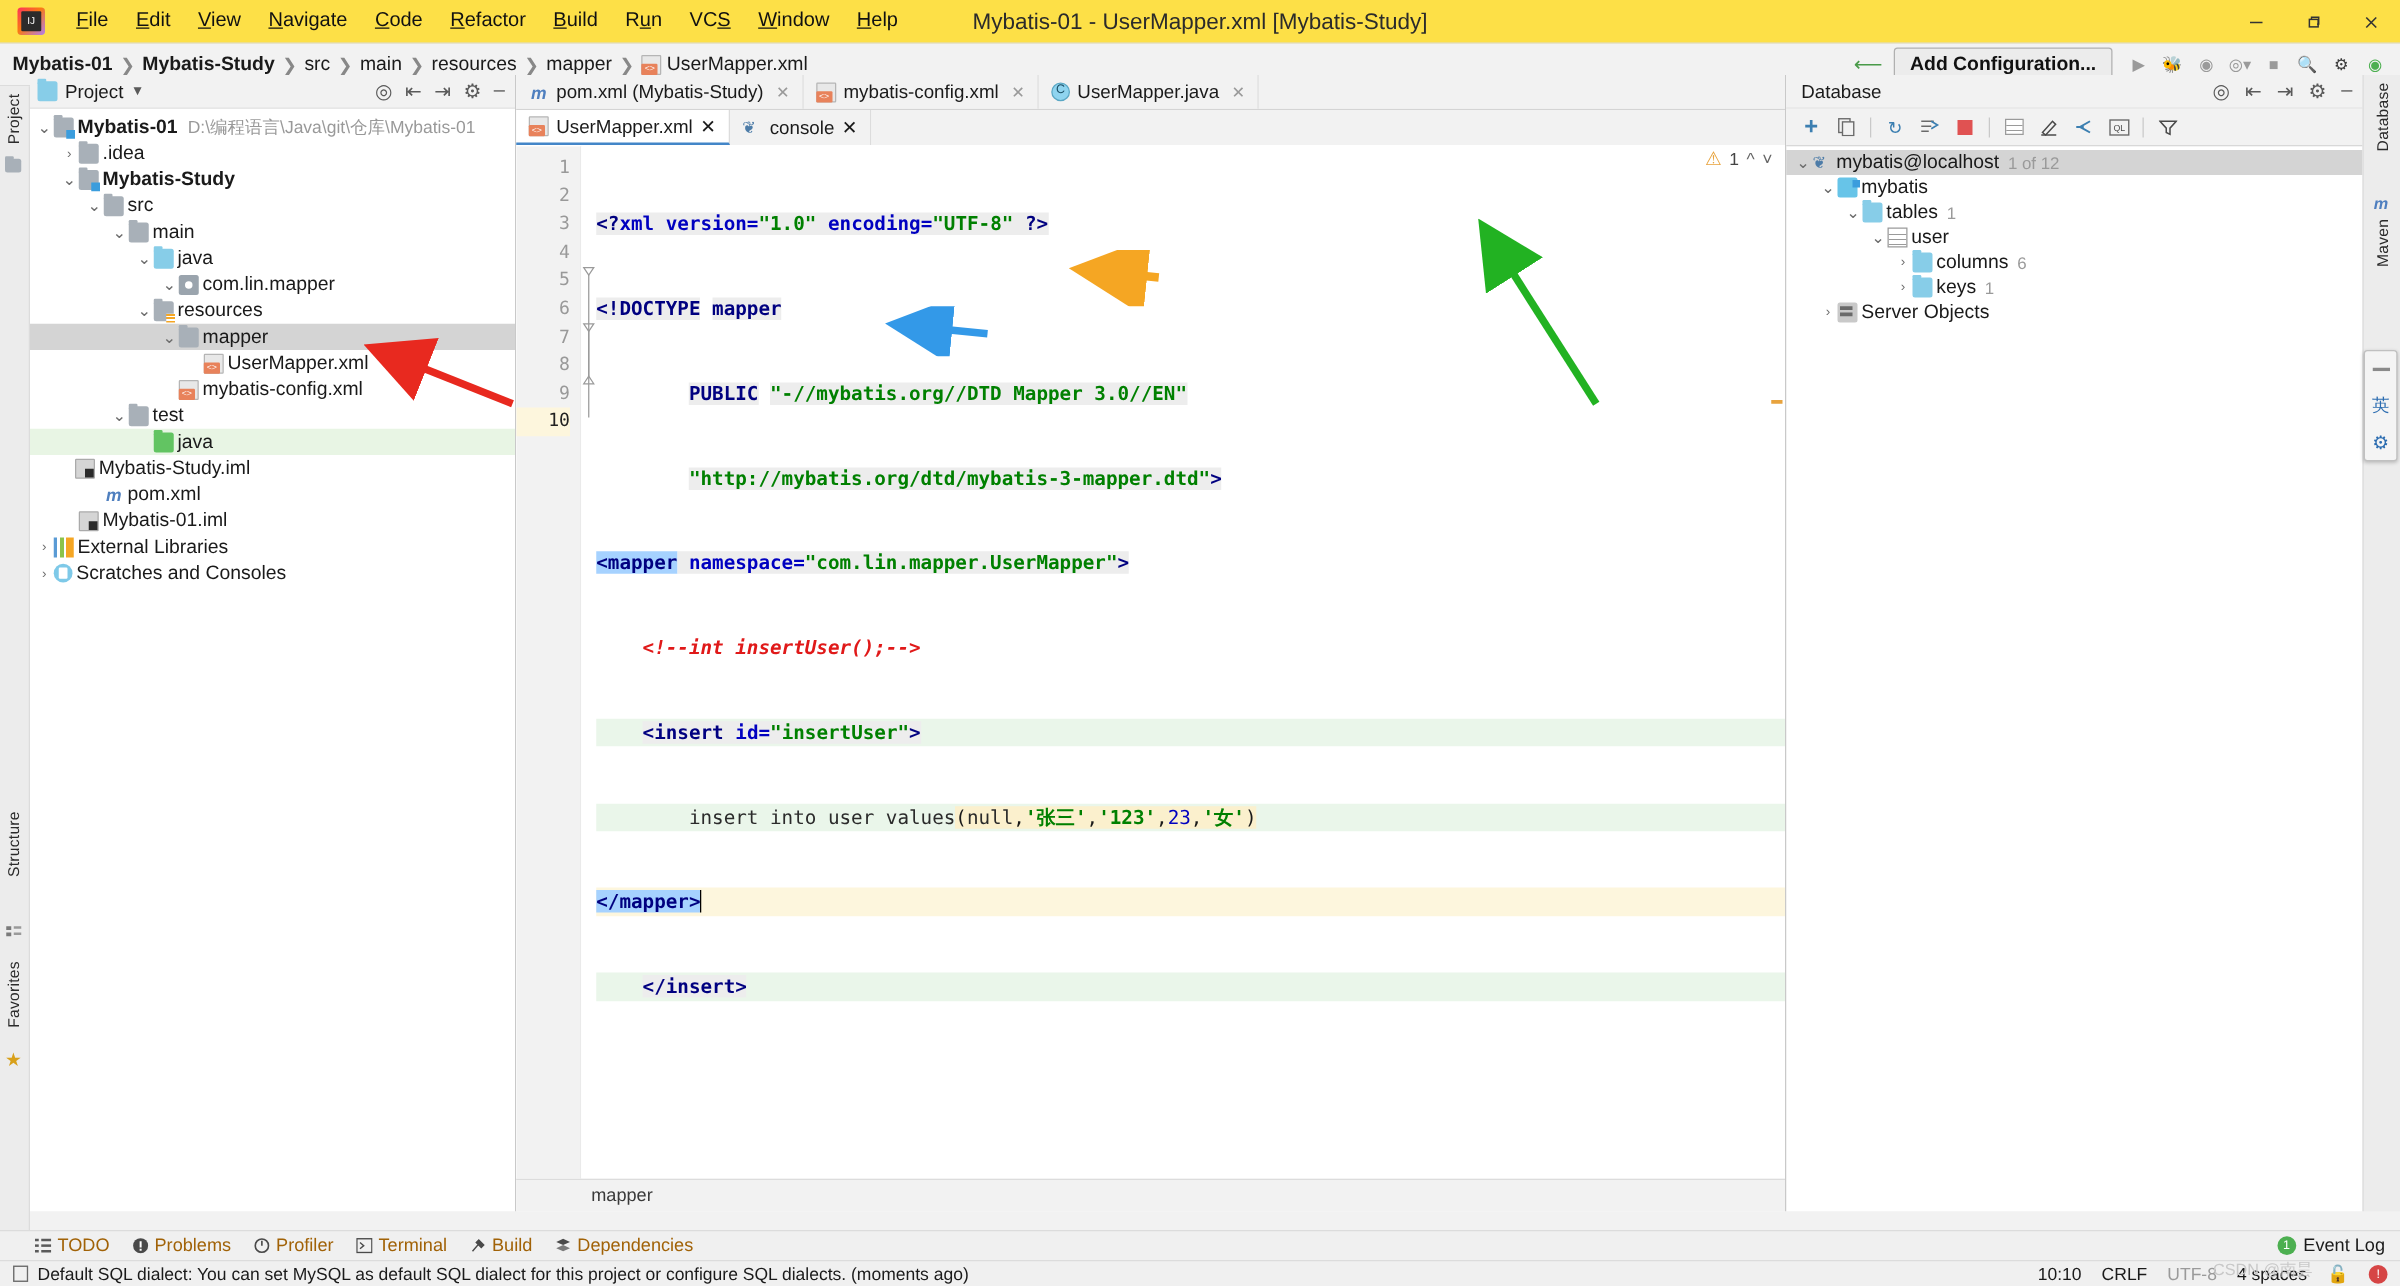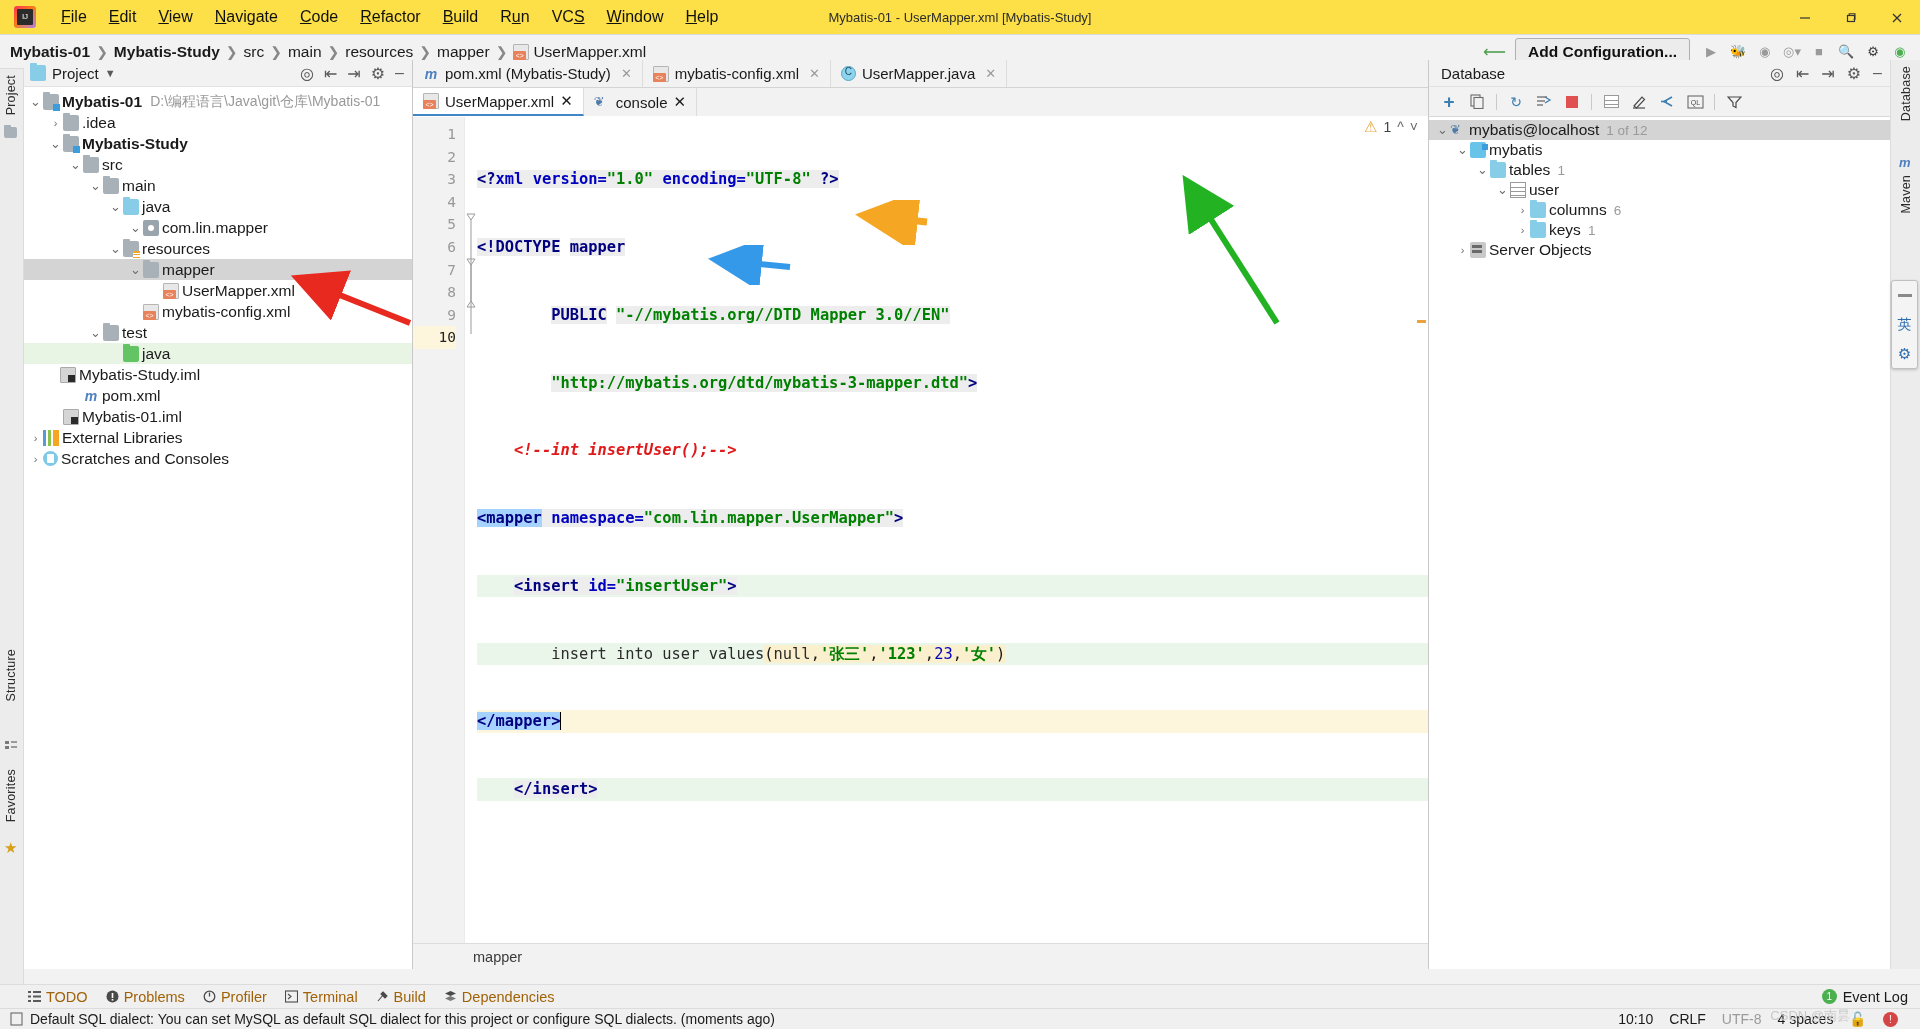--- a/index.html
+++ b/index.html
@@ -34,21 +34,21 @@
     font-family: "Liberation Sans", sans-serif;
   }
   .menubar { display: flex; align-items: center; gap: 0px; }
   .menu-item {
     padding: 4px 11px; font-size: 16px; color: #111; cursor: default;
     white-space: nowrap;
   }
   .menu-item span.u { text-decoration: underline; }
   .win-title {
     position: absolute; left: 0; right: 0; text-align: center;
-    font-size: 13px; color: #2b2b2b; pointer-events: none;
+    font-size: 18px; color: #2b2b2b; pointer-events: none;
   }
   .win-buttons {
     position: absolute; right: 0; top: 0; height: 35px; display: flex; align-items: center;
   }
   .win-btn {
     width: 46px; height: 35px; display: flex; align-items: center; justify-content: center;
     color: #333;
   }
 
   
@@ -253,21 +253,21 @@
   .badge-green { width:15px;height:15px;border-radius:50%;background:#4caf50;color:#fff;
       font-size:10px; line-height:15px; text-align:center;}
 
   
   .statusbar {
     position:absolute; left:0; right:0; bottom:0; height:21px;
     background:#f0f0f0; border-top:1px solid #dcdcdc;
     display:flex; align-items:center; font-size:14px; color:#1a1a1a;
   }
   .sb-msg { display:flex; align-items:center; gap:7px; padding-left:10px; }
-  .sb-right { margin-left:auto; display:flex; align-items:center; gap:16px; padding-right:22px; }
+  .sb-right { margin-left:auto; display:flex; align-items:center; gap:16px; padding-right:10px; }
   .sb-dim { color:#9a9a9a; }
   .lock-ico { color:#6a6a6a; }
   .sb-err { width:15px;height:15px;border-radius:50%;background:#d64545;color:#fff;
       font-size:10px;line-height:15px;text-align:center;}
 
   
   .arrow-svg { position:absolute; pointer-events:none; }
   .wm { position:absolute; color:#c8c8c8; font-size:13px; }
 </style>
 </head>
@@ -532,22 +532,22 @@
           <polygon points="2,2 10,2 6,8" fill="none" stroke="#9a9a9a" stroke-width="1"></polygon>
           <line x1="6" y1="8" x2="6" y2="44" stroke="#9a9a9a" stroke-width="1"></line>
           <polygon points="2,50 10,50 6,44" fill="none" stroke="#9a9a9a" stroke-width="1"></polygon>
         </svg>
       </div>
       <div class="code">
         <div class="cl"><span class="bg-gray"><span class="k-tag">&lt;?</span><span class="k-attr">xml </span><span class="k-attr">version=</span><span class="k-val">"1.0"</span> <span class="k-attr">encoding=</span><span class="k-val">"UTF-8"</span> <span class="k-tag">?&gt;</span></span></div>
         <div class="cl"><span class="bg-gray"><span class="k-tag">&lt;!DOCTYPE</span></span> <span class="bg-gray"><span class="k-tag">mapper</span></span></div>
         <div class="cl">        <span class="bg-gray"><span class="k-tag">PUBLIC</span></span> <span class="bg-gray"><span class="k-val">"-//mybatis.org//DTD Mapper 3.0//EN"</span></span></div>
         <div class="cl">        <span class="bg-gray"><span class="k-val">"http://mybatis.org/dtd/mybatis-3-mapper.dtd"</span><span class="k-tag">&gt;</span></span></div>
+        <div class="cl"><span class="sel-blue"><span class="k-tag">&lt;mapper</span></span><span class="bg-gray"> <span class="k-attr">namespace=</span><span class="k-val">"com.lin.mapper.UserMapper"</span><span class="k-tag">&gt;</span></span></div>
         <div class="cl">    <span class="k-cmt">&lt;!--int insertUser();--&gt;</span></div>
-        <div class="cl"><span class="sel-blue"><span class="k-tag">&lt;mapper</span></span><span class="bg-gray"> <span class="k-attr">namespace=</span><span class="k-val">"com.lin.mapper.UserMapper"</span><span class="k-tag">&gt;</span></span></div>
         <div class="cl hl">    <span class="bg-gray"><span class="k-tag">&lt;insert</span> <span class="k-attr">id=</span><span class="k-val">"insertUser"</span><span class="k-tag">&gt;</span></span></div>
         <div class="cl hl">        <span class="k-sqlkw">insert into user values</span><span class="bg-yellow">(<span class="k-sqlkw">null</span>,<span class="k-val">'张三'</span>,<span class="k-val">'123'</span>,<span style="color:#0000c0;">23</span>,<span class="k-val">'女'</span>)</span></div>
         <div class="cl cur"><span class="sel-blue"><span class="k-tag">&lt;/mapper&gt;</span></span><span style="border-left:1.5px solid #000;">&nbsp;</span></div>
         <div class="cl hl">    <span class="bg-gray"><span class="k-tag">&lt;/insert&gt;</span></span></div>
         <div class="err-stripe" style="top:203px;"></div>
       </div>
     </div>
 
     <div class="bc-bottom">
       <span>mapper</span>

